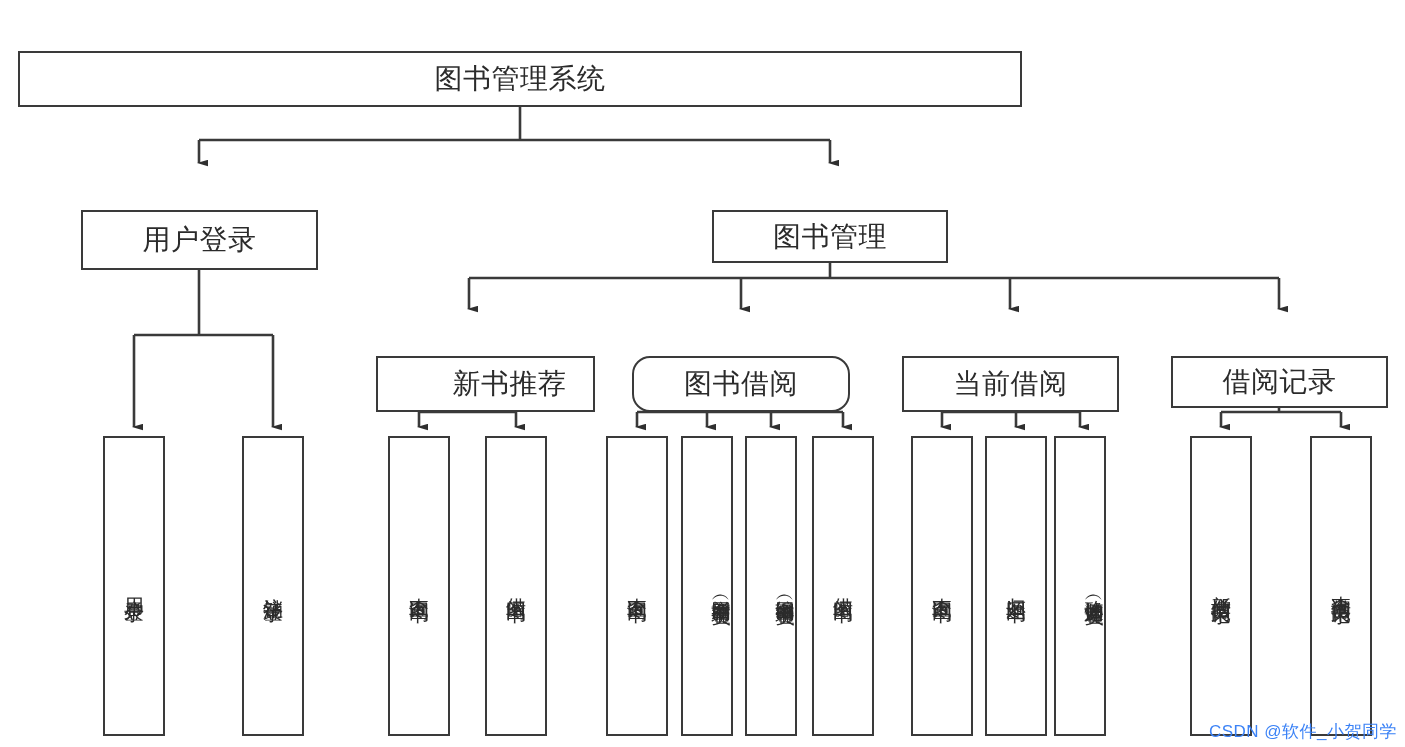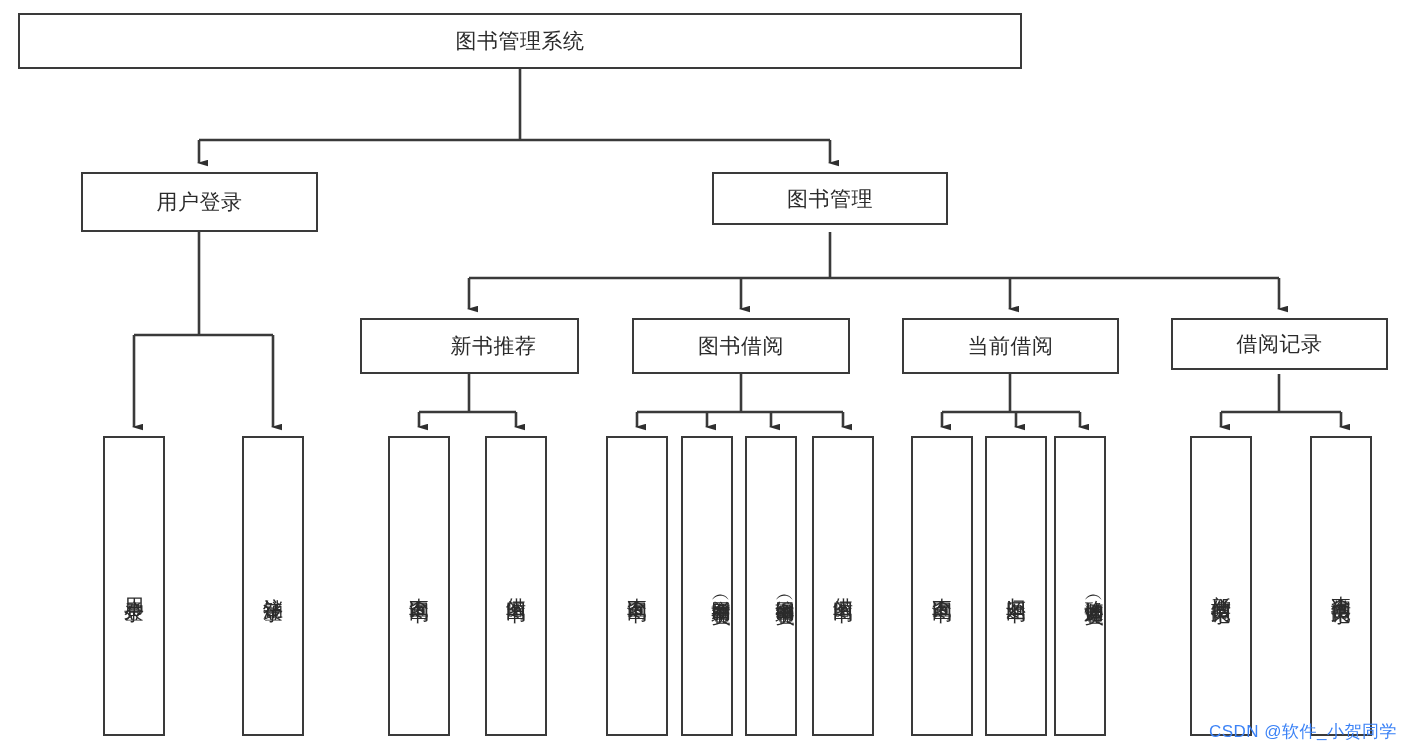--- a/index.html
+++ b/index.html
@@ -26,22 +26,23 @@
     position: absolute;
     box-sizing: border-box;
     background: #ffffff;
     border: 2.5px solid #3a3a3a;
     display: flex;
     align-items: center;
     justify-content: center;
     color: #2b2b2b;
   }
   .node.h {
-    font-size: 21px;
+    font-size: 28px;
     letter-spacing: 0.5px;
+    margin-top: 38px;
   }
   .node.v {
     writing-mode: vertical-rl;
     text-orientation: upright;
     font-size: 20px;
     letter-spacing: 2px;
     align-items: flex-start;
     justify-content: center;
     padding-top: 14px;
     line-height: 1.05;
@@ -132,24 +133,24 @@
     <span>图书管理系统</span>
   </div>
 
   <div class="node h" style="left:81px; top:172px; width:237px; height:60px;">
     <span>用户登录</span>
   </div>
   <div class="node h" style="left:712px; top:172px; width:236px; height:53px;">
     <span>图书管理</span>
   </div>
 
-  <div class="node h" style="left:360px; top:318px; width:219px; height:56px;padding-left:48px;">
+  <div class="node h" style="left:376px; top:318px; width:219px; height:56px;padding-left:48px;">
     <span>新书推荐</span>
   </div>
-  <div class="node h" style="left:632px; top:318px; width:218px; height:56px;">
+  <div class="node h" style="left:632px; top:318px; width:218px; height:56px;border-radius:18px;">
     <span>图书借阅</span>
   </div>
   <div class="node h" style="left:902px; top:318px; width:217px; height:56px;">
     <span>当前借阅</span>
   </div>
   <div class="node h" style="left:1171px; top:318px; width:217px; height:52px;">
     <span>借阅记录</span>
   </div>
 
   <div class="node v mid" style="left:103px; top:436px; width:62px; height:300px;">

